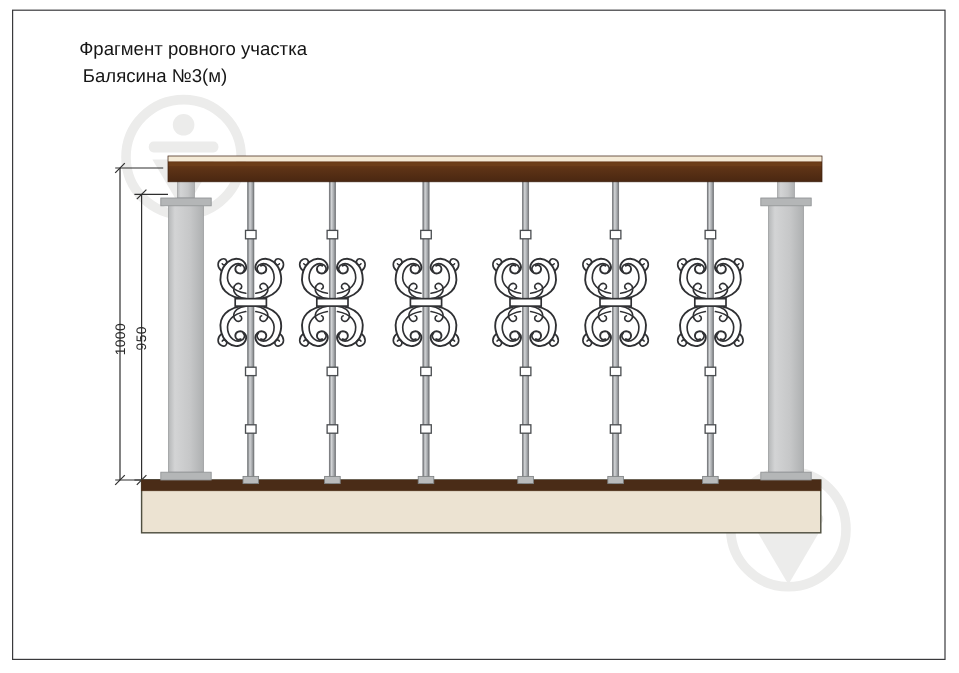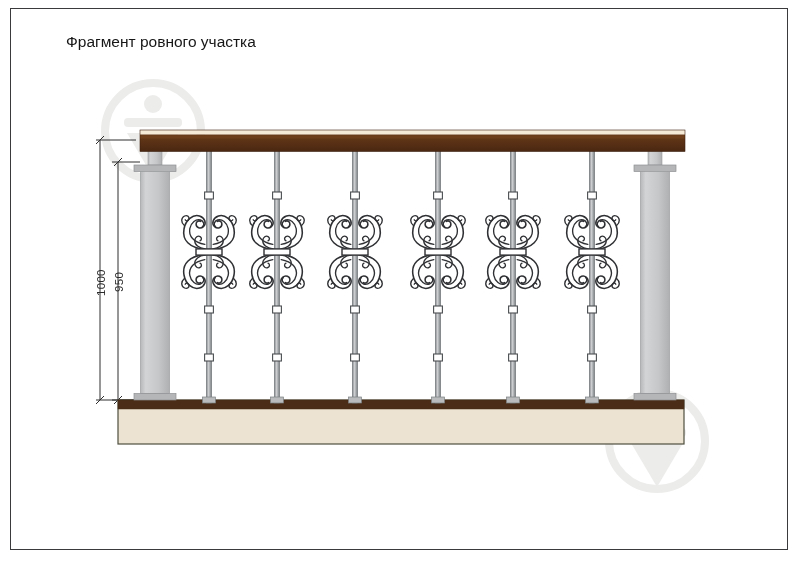--- a/index.html
+++ b/index.html
@@ -81,20 +81,21 @@
 </style>
 </head>
 <body>
 
 <div id="page">
 
   <div id="page-frame"></div>
 
   <div id="title-block">
     <div class="tline">Фрагмент ровного участка</div>
+    <div class="tline second">Балясина №3(м)</div>
   </div>
 
   <svg class="watermark" id="watermark-top" viewBox="0 0 106 106">
     <circle cx="53" cy="53" r="48" fill="none" stroke="#ececeb" stroke-width="8"></circle>
     <circle cx="53" cy="26" r="9" fill="#ececeb"></circle>
     <rect x="24" y="40" width="58" height="9" rx="4" fill="#ececeb"></rect>
     <path d="M27 55 L79 55 L53 99 Z" fill="#ececeb"></path>
   </svg>
 
   <svg class="watermark" id="watermark-bottom" viewBox="0 0 106 106">

